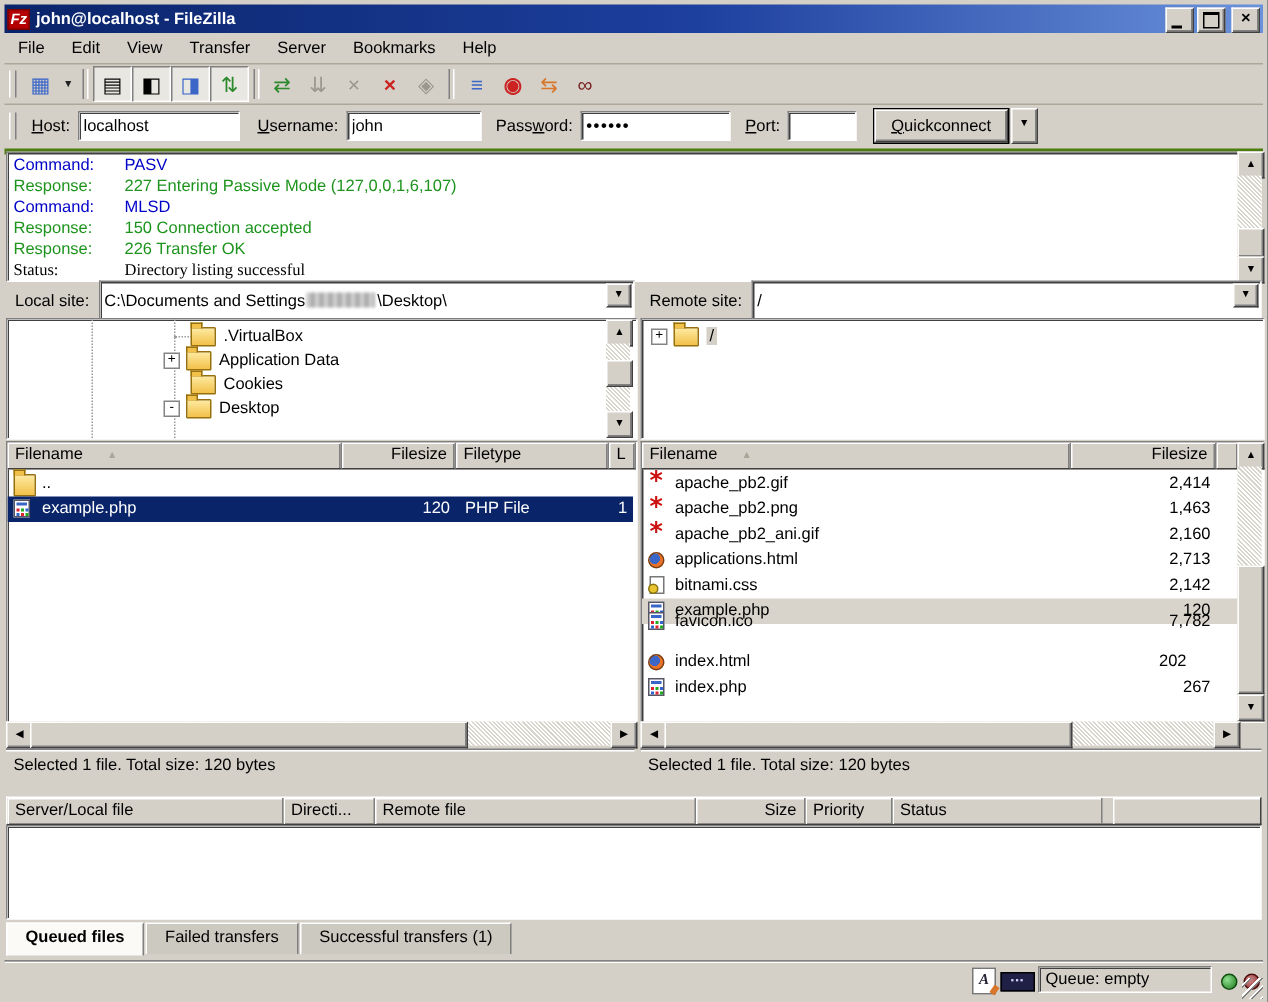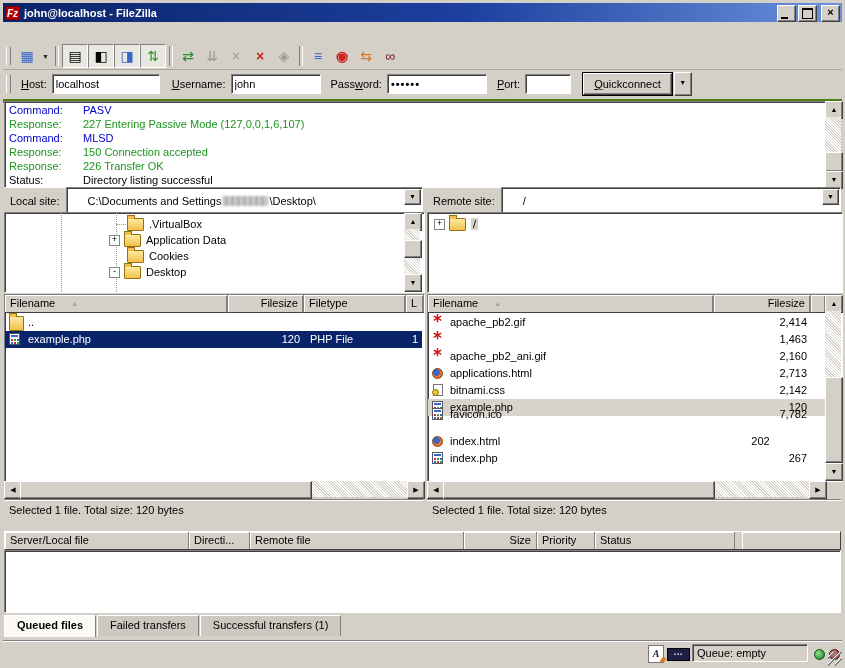--- a/index.html
+++ b/index.html
@@ -38,30 +38,30 @@
   .qfield{height:18px;border:1px solid;border-color:#808080 #fff #fff #808080;box-shadow:inset 1px 1px 0 #404040;background:#fff;
     font-family:"Liberation Sans",sans-serif;font-size:11px;padding:0 3px;}
   .qc-btn{height:22px;padding:0 10px;margin-left:12px;background:#d4d0c8;border:1px solid;border-color:#fff #404040 #404040 #fff;
     box-shadow:inset -1px -1px 0 #808080,0 0 0 1px #000;font-size:11px;}
   .qc-drop{width:16px;height:22px;margin-left:2px;background:#d4d0c8;border:1px solid;border-color:#fff #404040 #404040 #fff;
     box-shadow:inset -1px -1px 0 #808080;font-size:7px;text-align:center;line-height:20px;}
   
   .log{position:absolute;left:4px;top:101px;width:837px;height:87px;box-sizing:border-box;padding:1px 20px 1px 4px;overflow:hidden;}
   .logline{line-height:14.1px;white-space:pre;}
   .loglabel{display:inline-block;width:74px;}
-  .t-command{color:#0000c8;} .t-response{color:#1e941e;} .t-status{color:#000;}
+  .t-command{color:#0000c8;} .t-response{color:#1e941e;} .t-status{color:#000;font-family:Liberation Serif, serif;}
   
   .sb-btn{position:absolute;width:16px;height:16px;background:#d4d0c8;border:1px solid;border-color:#fff #404040 #404040 #fff;
     box-shadow:inset -1px -1px 0 #808080;font-size:7px;color:#000;text-align:center;line-height:15px;}
   .sb-track{position:absolute;background:#f2f0ea;background-image:repeating-linear-gradient(45deg,#fff 0 1px,#d8d5cd 1px 2px);}
   .sb-thumb{position:absolute;background:#d4d0c8;border:1px solid;border-color:#fff #404040 #404040 #fff;box-shadow:inset -1px -1px 0 #808080;}
   
   .sitebar{position:absolute;height:20px;display:flex;align-items:center;}
   .sitecombo{position:relative;height:28px;background:#fff;border:1px solid;border-color:#808080 #fff #fff #808080;
-    box-shadow:inset 1px 1px 0 #404040;display:flex;align-items:center;padding-left:21px;box-sizing:border-box;}
+    box-shadow:inset 1px 1px 0 #404040;display:flex;align-items:center;padding-left:3px;box-sizing:border-box;}
   .combodrop{position:absolute;right:1px;top:1px;width:15px;height:14px;background:#d4d0c8;border:1px solid;border-color:#fff #404040 #404040 #fff;
     box-shadow:inset -1px -1px 0 #808080;font-size:7px;text-align:center;line-height:13px;}
   .blurblock{display:inline-block;width:46px;height:10px;margin:0 1px;vertical-align:-1px;
     background:repeating-linear-gradient(90deg,#cfcfcf 0 3px,#aeaeae 3px 6px);filter:blur(1px);}
   
   .tree{position:absolute;background:#fff;border:1px solid;border-color:#808080 #fff #fff #808080;box-shadow:inset 1px 1px 0 #404040;overflow:hidden;}
   .titem{position:absolute;height:16px;display:flex;align-items:center;}
   .expander{width:9px;height:9px;background:#fff;border:1px solid #848484;font-size:9px;line-height:7px;text-align:center;margin-right:4px;flex:none;}
   .folder-icon{position:relative;width:15px;height:11px;flex:none;margin-right:5px;
     background:linear-gradient(#fde9a0,#f2c14a);border:1px solid #96700e;border-radius:1px;}
@@ -127,20 +127,29 @@
         </span>
       <span class="winbtn">
           <span class="glyph-max"></span>
         </span>
       <span class="winbtn close">
           <span class="glyph-close">×</span>
         </span>
     </span>
   </div>
 
+  <div class="menubar">
+    <span class="menuitem">File</span>
+    <span class="menuitem">Edit</span>
+    <span class="menuitem">View</span>
+    <span class="menuitem">Transfer</span>
+    <span class="menuitem">Server</span>
+    <span class="menuitem">Bookmarks</span>
+    <span class="menuitem">Help</span>
+  </div>
 
   <div class="toolbar">
     <span class="gripper"></span>
     <span class="tbtn c-blue">▦</span>
     <span class="tbtn narrow">▼</span>
     <span class="tsep"></span>
     <span class="tbtn pressed">▤</span>
     <span class="tbtn pressed">◧</span>
     <span class="tbtn pressed c-blue">◨</span>
     <span class="tbtn pressed c-green">⇅</span>
@@ -266,20 +275,21 @@
     <div class="colhdr" style="left:0;width:286px"><span>Filename</span><span class="sortarrow">▲</span></div>
     <div class="colhdr right" style="left:286px;width:97px">Filesize</div>
     <div class="colhdr" style="left:383px;width:15px"></div>
     <div class="lrow" style="top:19px;width:397px">
       <span class="ficon i-star" style="left:3px">*</span>
       <span class="cell" style="left:22px;width:258px">apache_pb2.gif</span>
       <span class="cell" style="left:286px;width:93px;text-align:right">2,414</span>
     </div>
     <div class="lrow" style="top:36px;width:397px">
       <span class="ficon i-star" style="left:3px">*</span>
+      <span class="cell" style="left:22px;width:258px">apache_pb2.png</span>
       <span class="cell" style="left:286px;width:93px;text-align:right">1,463</span>
     </div>
     <div class="lrow" style="top:53px;width:397px">
       <span class="ficon i-star" style="left:3px">*</span>
       <span class="cell" style="left:22px;width:258px">apache_pb2_ani.gif</span>
       <span class="cell" style="left:286px;width:93px;text-align:right">2,160</span>
     </div>
     <div class="lrow" style="top:70px;width:397px">
       <span class="ficon i-html" style="left:4px"></span>
       <span class="cell" style="left:22px;width:258px">applications.html</span>
@@ -296,21 +306,21 @@
       <span class="cell" style="left:286px;width:93px;text-align:right">120</span>
     </div>
     <div class="lrow" style="top:111px;width:316px">
       <span class="ficon i-php" style="left:4px"></span>
       <span class="cell" style="left:22px;width:258px">favicon.ico</span>
       <span class="cell" style="left:286px;width:93px;text-align:right">7,782</span>
     </div>
     <div class="lrow" style="top:138px;width:397px">
       <span class="ficon i-html" style="left:4px"></span>
       <span class="cell" style="left:22px;width:258px">index.html</span>
-      <span class="cell" style="left:286px;width:93px;text-align:center">202</span>
+      <span class="cell" style="left:270px;width:93px;text-align:right">202</span>
     </div>
     <div class="lrow" style="top:155px;width:397px">
       <span class="ficon i-php" style="left:4px"></span>
       <span class="cell" style="left:22px;width:258px">index.php</span>
       <span class="cell" style="left:286px;width:93px;text-align:right">267</span>
     </div>
   </div>
 
   <span class="sb-btn" style="left:825px;top:295px">▲</span>
   <span class="sb-track" style="left:825px;top:311px;width:16px;height:152px"></span>

